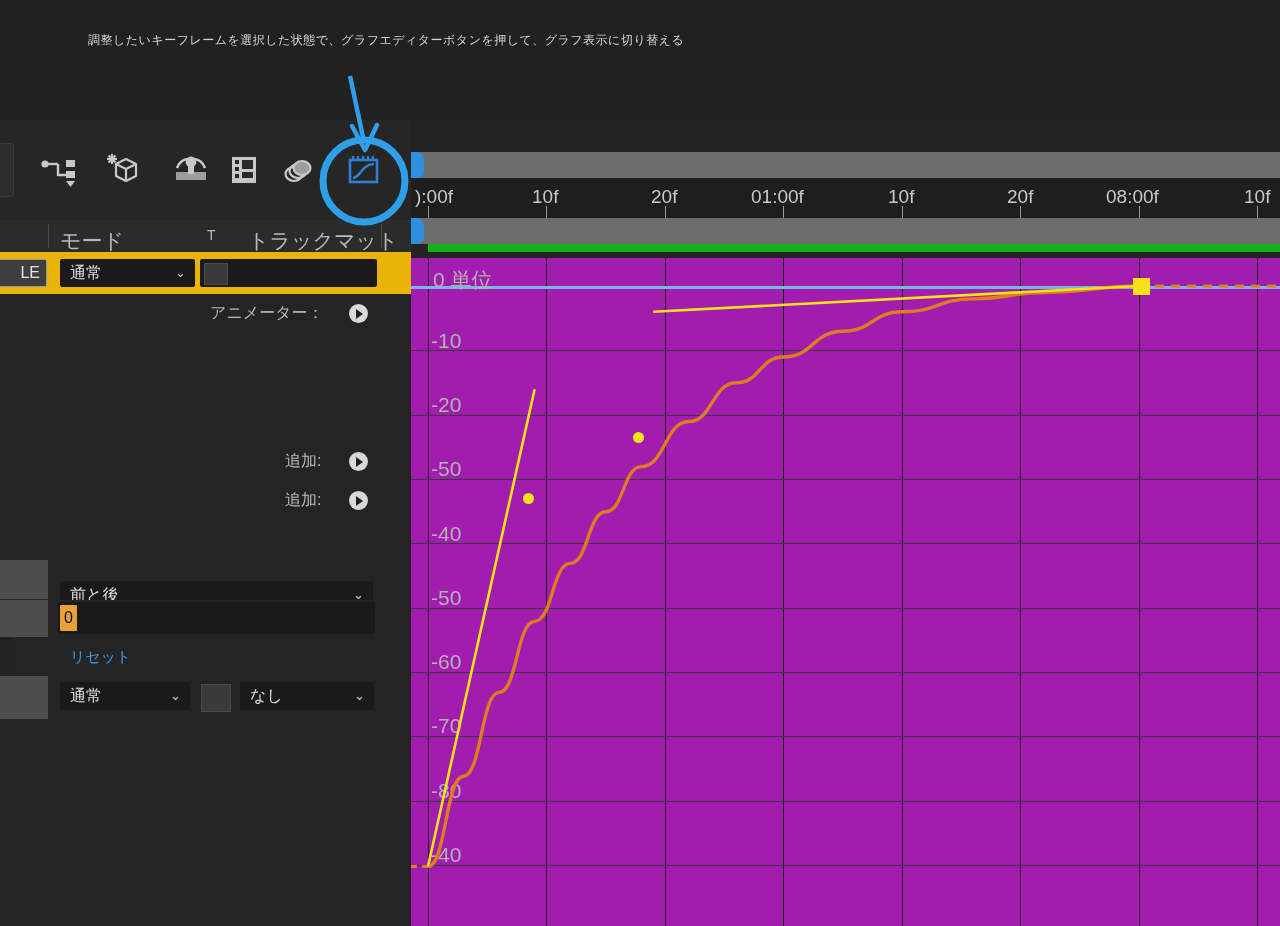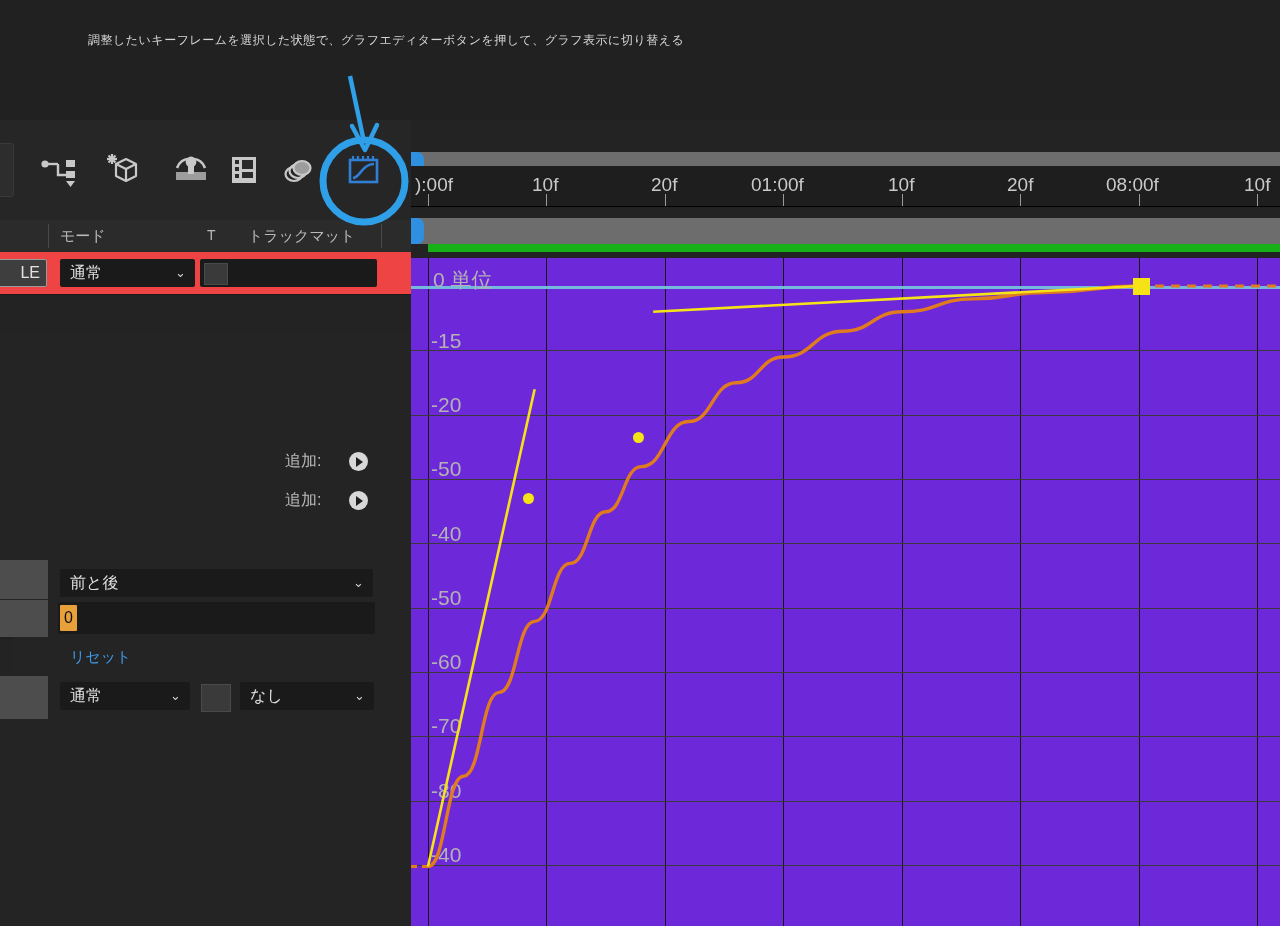--- a/index.html
+++ b/index.html
@@ -25,25 +25,25 @@
   .tool-ico{position:absolute;top:150px;width:46px;height:40px;}
   .tool-ico svg{display:block;}
 
   
   .clip-chip{position:absolute;left:-12px;top:143px;width:24px;height:52px;background:#2d2d2d;border:1px solid #3a3a3a;border-radius:3px;}
 
   
   .lpanel{position:absolute;left:0;top:220px;width:411px;height:706px;background:#232323;}
   .lp-header{position:absolute;left:0;top:0;width:411px;height:32px;background:#2b2b2b;border-bottom:1px solid #161616;}
   .lp-header .sep{position:absolute;top:4px;width:1px;height:24px;background:#4a4a4a;}
-  .lp-header .hl{position:absolute;top:7px;color:#b9b9b9;font-size:15px;white-space:nowrap;}
+  .lp-header .hl{position:absolute;top:7px;color:#b9b9b9;font-size:21px;white-space:nowrap;}
 
   .row{position:absolute;left:0;width:411px;border-bottom:1px solid #1b1b1b;}
   .row.alt{background:#242424;}
-  .row.dark{background:#ef4444;}
+  .row.dark{background:#eab308;}
 
   .namebox{position:absolute;left:-18px;width:65px;height:28px;background:#3e3e3e;border:1px solid #9a9a9a;border-radius:2px;
            color:#e2e2e2;font-size:16px;line-height:26px;text-align:right;padding-right:6px;box-sizing:border-box;}
 
   .ddl{position:absolute;background:#1a1a1a;border-radius:2px;color:#e0e0e0;font-size:16px;
        height:28px;line-height:28px;padding-left:10px;box-sizing:border-box;}
   .ddl .chev{position:absolute;right:9px;top:0;color:#cfcfcf;font-size:13px;}
   .swatchbox{position:absolute;background:#1a1a1a;border-radius:2px;}
   .swatch{position:absolute;background:#3a3a3a;border:1px solid #4a4a4a;}
 
@@ -59,21 +59,21 @@
 
   
   .rpanel{position:absolute;left:411px;top:120px;width:869px;height:806px;background:#232323;}
   .ruler{position:absolute;left:0;top:32px;width:869px;height:40px;background:#1e1e1e;border-bottom:1px solid #000;}
   .ruler .tick{position:absolute;bottom:0;width:1px;height:12px;background:#9a9a9a;}
   .ruler .tlab{position:absolute;top:8px;color:#c9c9c9;font-size:19px;white-space:nowrap;}
   .workbar{position:absolute;left:0;width:869px;height:26px;background:#6d6d6d;}
   .playhead{position:absolute;width:13px;height:26px;background:#2f8fe0;border-radius:0 7px 7px 0;}
   .greenbar{position:absolute;left:17px;top:242px;width:852px;height:8px;background:#18b018;}
 
-  .plot{position:absolute;left:0;top:138px;width:869px;height:668px;background:#6d28d9;overflow:hidden;}
+  .plot{position:absolute;left:0;top:138px;width:869px;height:668px;background:#a21caf;overflow:hidden;}
   .plot .vg{position:absolute;top:0;width:1px;height:668px;background:#141414;}
   .plot .hg{position:absolute;left:0;width:869px;height:1px;background:#3a3a3a;}
   .plot .ylab{position:absolute;color:#b3b3b3;font-size:21px;white-space:nowrap;}
   .zeroline{position:absolute;left:0;height:3px;background:#74b9dd;width:869px;}
   .leftgutter{position:absolute;left:0;top:138px;width:17px;height:668px;background:#232323;}
   .kf-solid{position:absolute;width:17px;height:17px;background:#f5e318;}
   .handle{position:absolute;width:11px;height:11px;border-radius:50%;background:#f5e318;}
 </style>
 </head>
 <body>
@@ -173,39 +173,43 @@
       <div class="namebox" style="top:7px;">LE</div>
       <div class="ddl" style="left:60px;top:7px;width:135px;">
         <span>通常</span>
         <span class="chev">⌄</span>
       </div>
       <div class="swatchbox" style="left:200px;top:7px;width:177px;height:28px;">
         <div class="swatch" style="left:4px;top:4px;width:22px;height:20px;"></div>
       </div>
     </div>
 
+    <div class="row alt" style="top:74px;height:38px;">
+      <div class="rlabel" style="left:210px;top:9px;">アニメーター：</div>
+      <div class="playbtn" style="left:349px;top:10px;"></div>
+    </div>
 
     <div class="row alt" style="top:112px;height:59px;"></div>
     <div class="row alt" style="top:171px;height:62px;"></div>
     <div class="row alt" style="top:233px;height:54px;"></div>
 
     <div class="row alt" style="top:222px;height:39px;">
       <div class="rlabel" style="left:285px;top:9px;">追加:</div>
       <div class="playbtn" style="left:349px;top:10px;"></div>
     </div>
     <div class="row alt" style="top:261px;height:39px;">
       <div class="rlabel" style="left:285px;top:9px;">追加:</div>
       <div class="playbtn" style="left:349px;top:10px;"></div>
     </div>
 
     <div class="row alt" style="top:300px;height:40px;"></div>
 
     <div class="row alt" style="top:340px;height:40px;">
       <div class="graychip" style="left:0;top:0;width:48px;height:39px;"></div>
-      <div class="ddl" style="left:60px;top:9px;width:313px;">
+      <div class="ddl" style="left:60px;top:21px;width:313px;">
         <span>前と後</span>
         <span class="chev">⌄</span>
       </div>
     </div>
 
     <div class="row alt" style="top:380px;height:38px;">
       <div class="graychip" style="left:0;top:0;width:48px;height:37px;"></div>
       <div class="swatchbox" style="left:58px;top:2px;width:317px;height:32px;background:#1a1a1a;">
         <div class="orangeval" style="left:2px;top:3px;width:17px;height:26px;">0</div>
       </div>
@@ -229,21 +233,21 @@
     </div>
 
     <div class="row alt" style="top:500px;height:206px;border:none;"></div>
   </div>
 
   <div class="rpanel">
 
     <div class="workbar" style="top:32px;"></div>
     <div class="playhead" style="left:0;top:32px;"></div>
 
-    <div class="ruler" style="top:46px;height:40px;">
+    <div class="ruler" style="top:58px;height:40px;">
       <div class="tlab" style="left:4px;">):00f</div>
       <div class="tlab" style="left:121px;">10f</div>
       <div class="tlab" style="left:240px;">20f</div>
       <div class="tlab" style="left:340px;">01:00f</div>
       <div class="tlab" style="left:477px;">10f</div>
       <div class="tlab" style="left:596px;">20f</div>
       <div class="tlab" style="left:695px;">08:00f</div>
       <div class="tlab" style="left:833px;">10f</div>
       <div class="tick" style="left:17px;"></div>
       <div class="tick" style="left:135px;"></div>
@@ -279,21 +283,21 @@
       <div class="hg" style="top:285px;"></div>
       <div class="hg" style="top:350px;"></div>
       <div class="hg" style="top:414px;"></div>
       <div class="hg" style="top:478px;"></div>
       <div class="hg" style="top:543px;"></div>
       <div class="hg" style="top:607px;"></div>
 
       <div class="zeroline" style="top:28px;"></div>
 
       <div class="ylab" style="left:22px;top:8px;">0 単位</div>
-      <div class="ylab" style="left:20px;top:71px;">-15</div>
+      <div class="ylab" style="left:20px;top:71px;">-10</div>
       <div class="ylab" style="left:20px;top:135px;">-20</div>
       <div class="ylab" style="left:20px;top:199px;">-50</div>
       <div class="ylab" style="left:20px;top:264px;text-align:center;">-40</div>
       <div class="ylab" style="left:20px;top:328px;">-50</div>
       <div class="ylab" style="left:20px;top:392px;">-60</div>
       <div class="ylab" style="left:20px;top:456px;">-70</div>
       <div class="ylab" style="left:20px;top:521px;">-80</div>
       <div class="ylab" style="left:20px;top:585px;">-40</div>
 
       <svg id="curves" width="869" height="668" style="position:absolute;left:0;top:0;">

